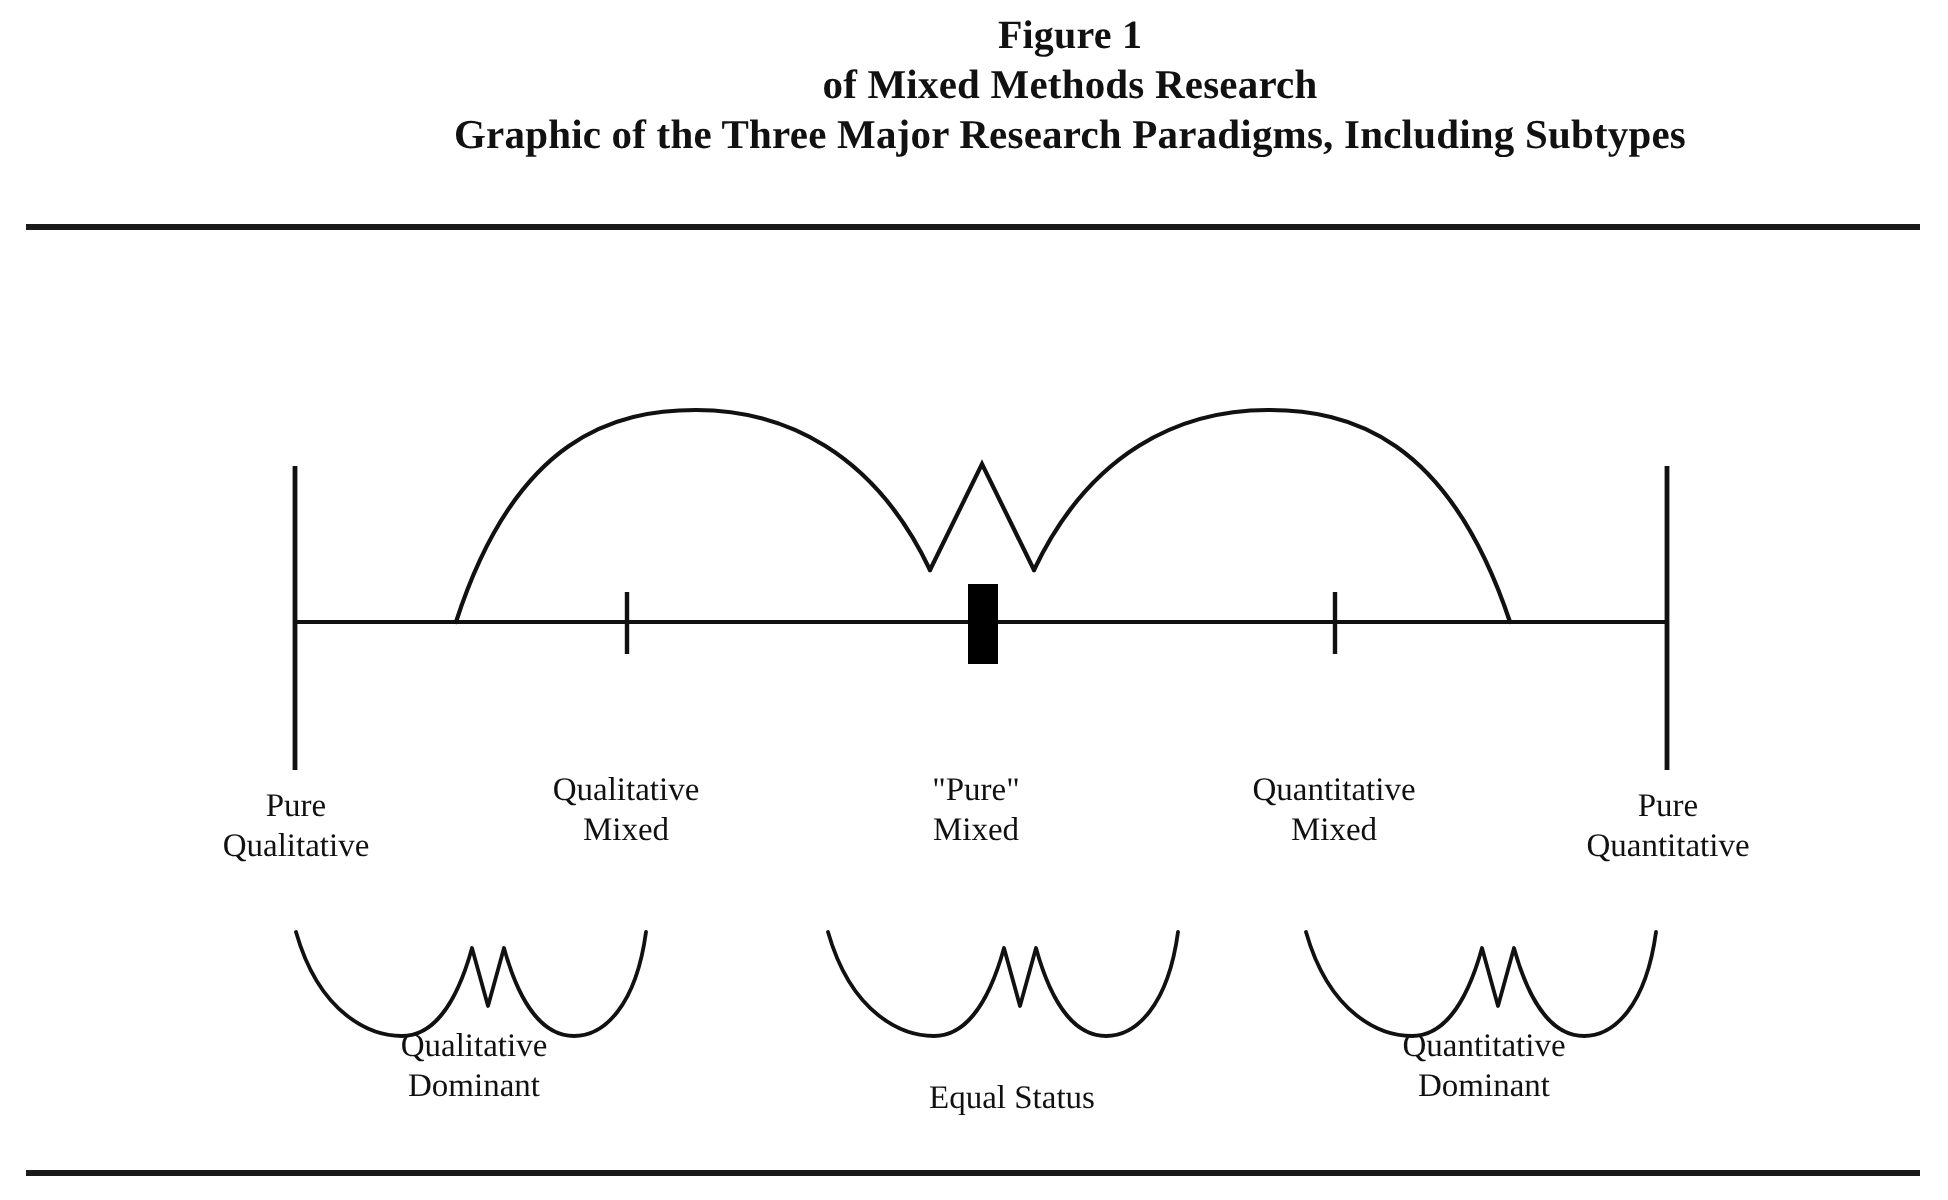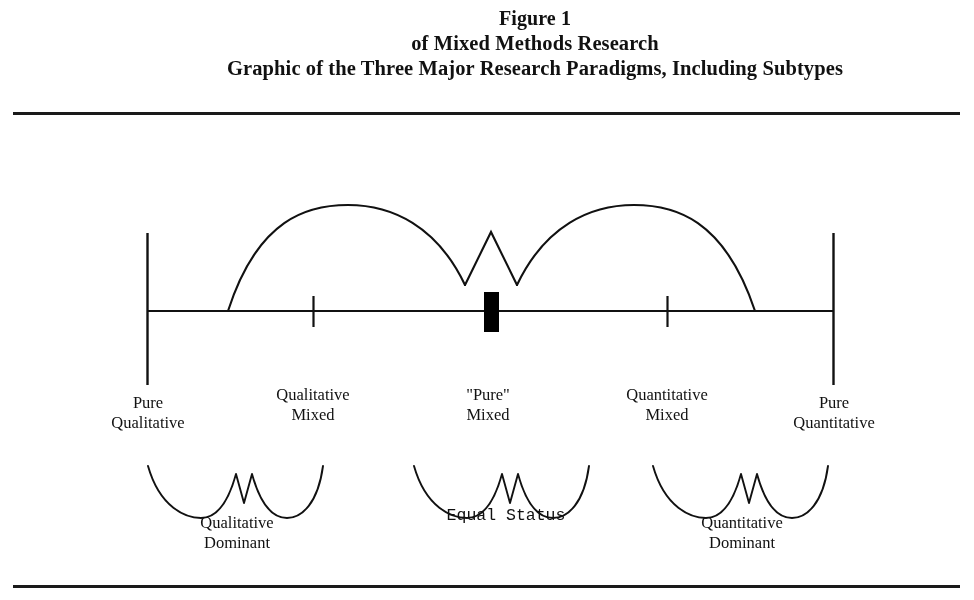--- a/index.html
+++ b/index.html
@@ -72,21 +72,21 @@
   .fig-label .ln { display: block; }
 
   #label-mixed-methods { left: 396px; top: 144px; width: 200px; }
   #label-pure-qual     { left:  78px; top: 393px; width: 140px; }
   #label-qual-mixed    { left: 243px; top: 385px; width: 140px; }
   #label-pure-mixed    { left: 418px; top: 385px; width: 140px; }
   #label-quant-mixed   { left: 597px; top: 385px; width: 140px; }
   #label-pure-quant    { left: 764px; top: 393px; width: 140px; }
 
   #label-qual-dominant  { left: 167px; top: 513px; width: 140px; }
-  #label-equal-status   { left: 436px; top: 506px; width: 140px; font-family: Liberation Mono, monospace; }
+  #label-equal-status   { left: 436px; top: 539px; width: 140px; }
   #label-quant-dominant { left: 672px; top: 513px; width: 140px; }
 </style>
 </head>
 <body>
 
 <div id="page">
 
   <div id="title-block">
     <div class="title-line first">Figure 1</div>
     <div class="title-line">of Mixed Methods Research</div>

